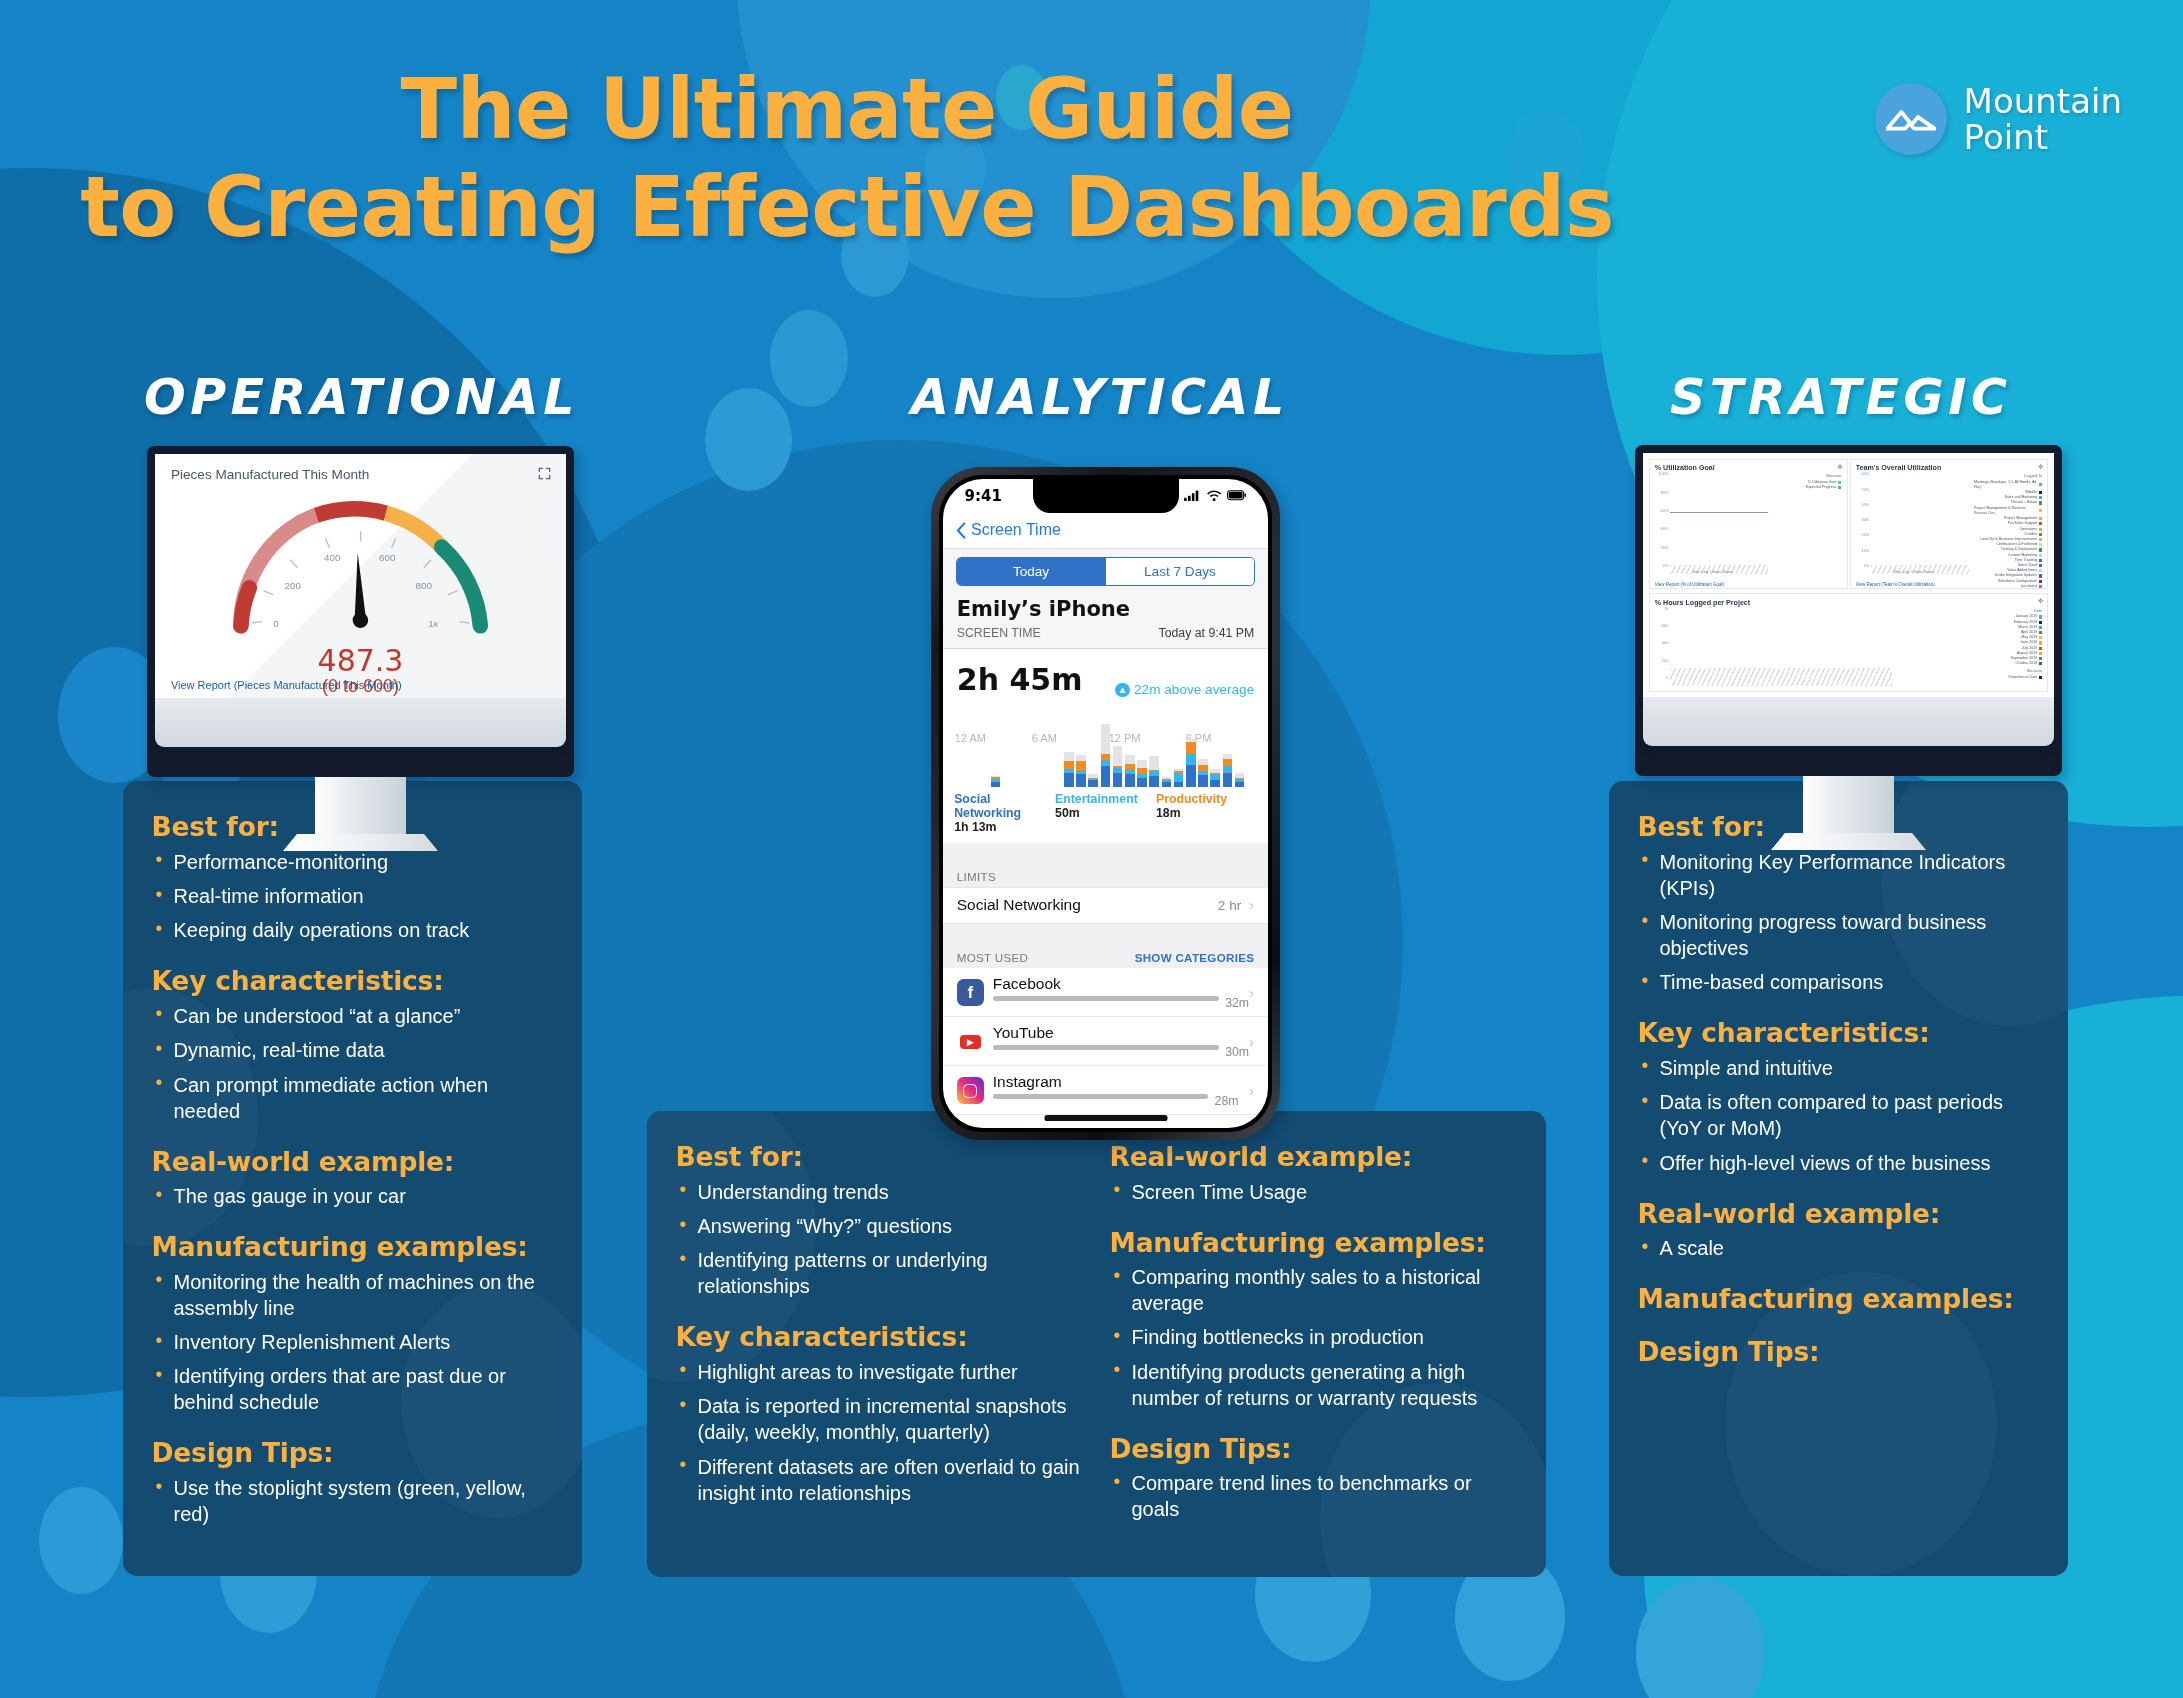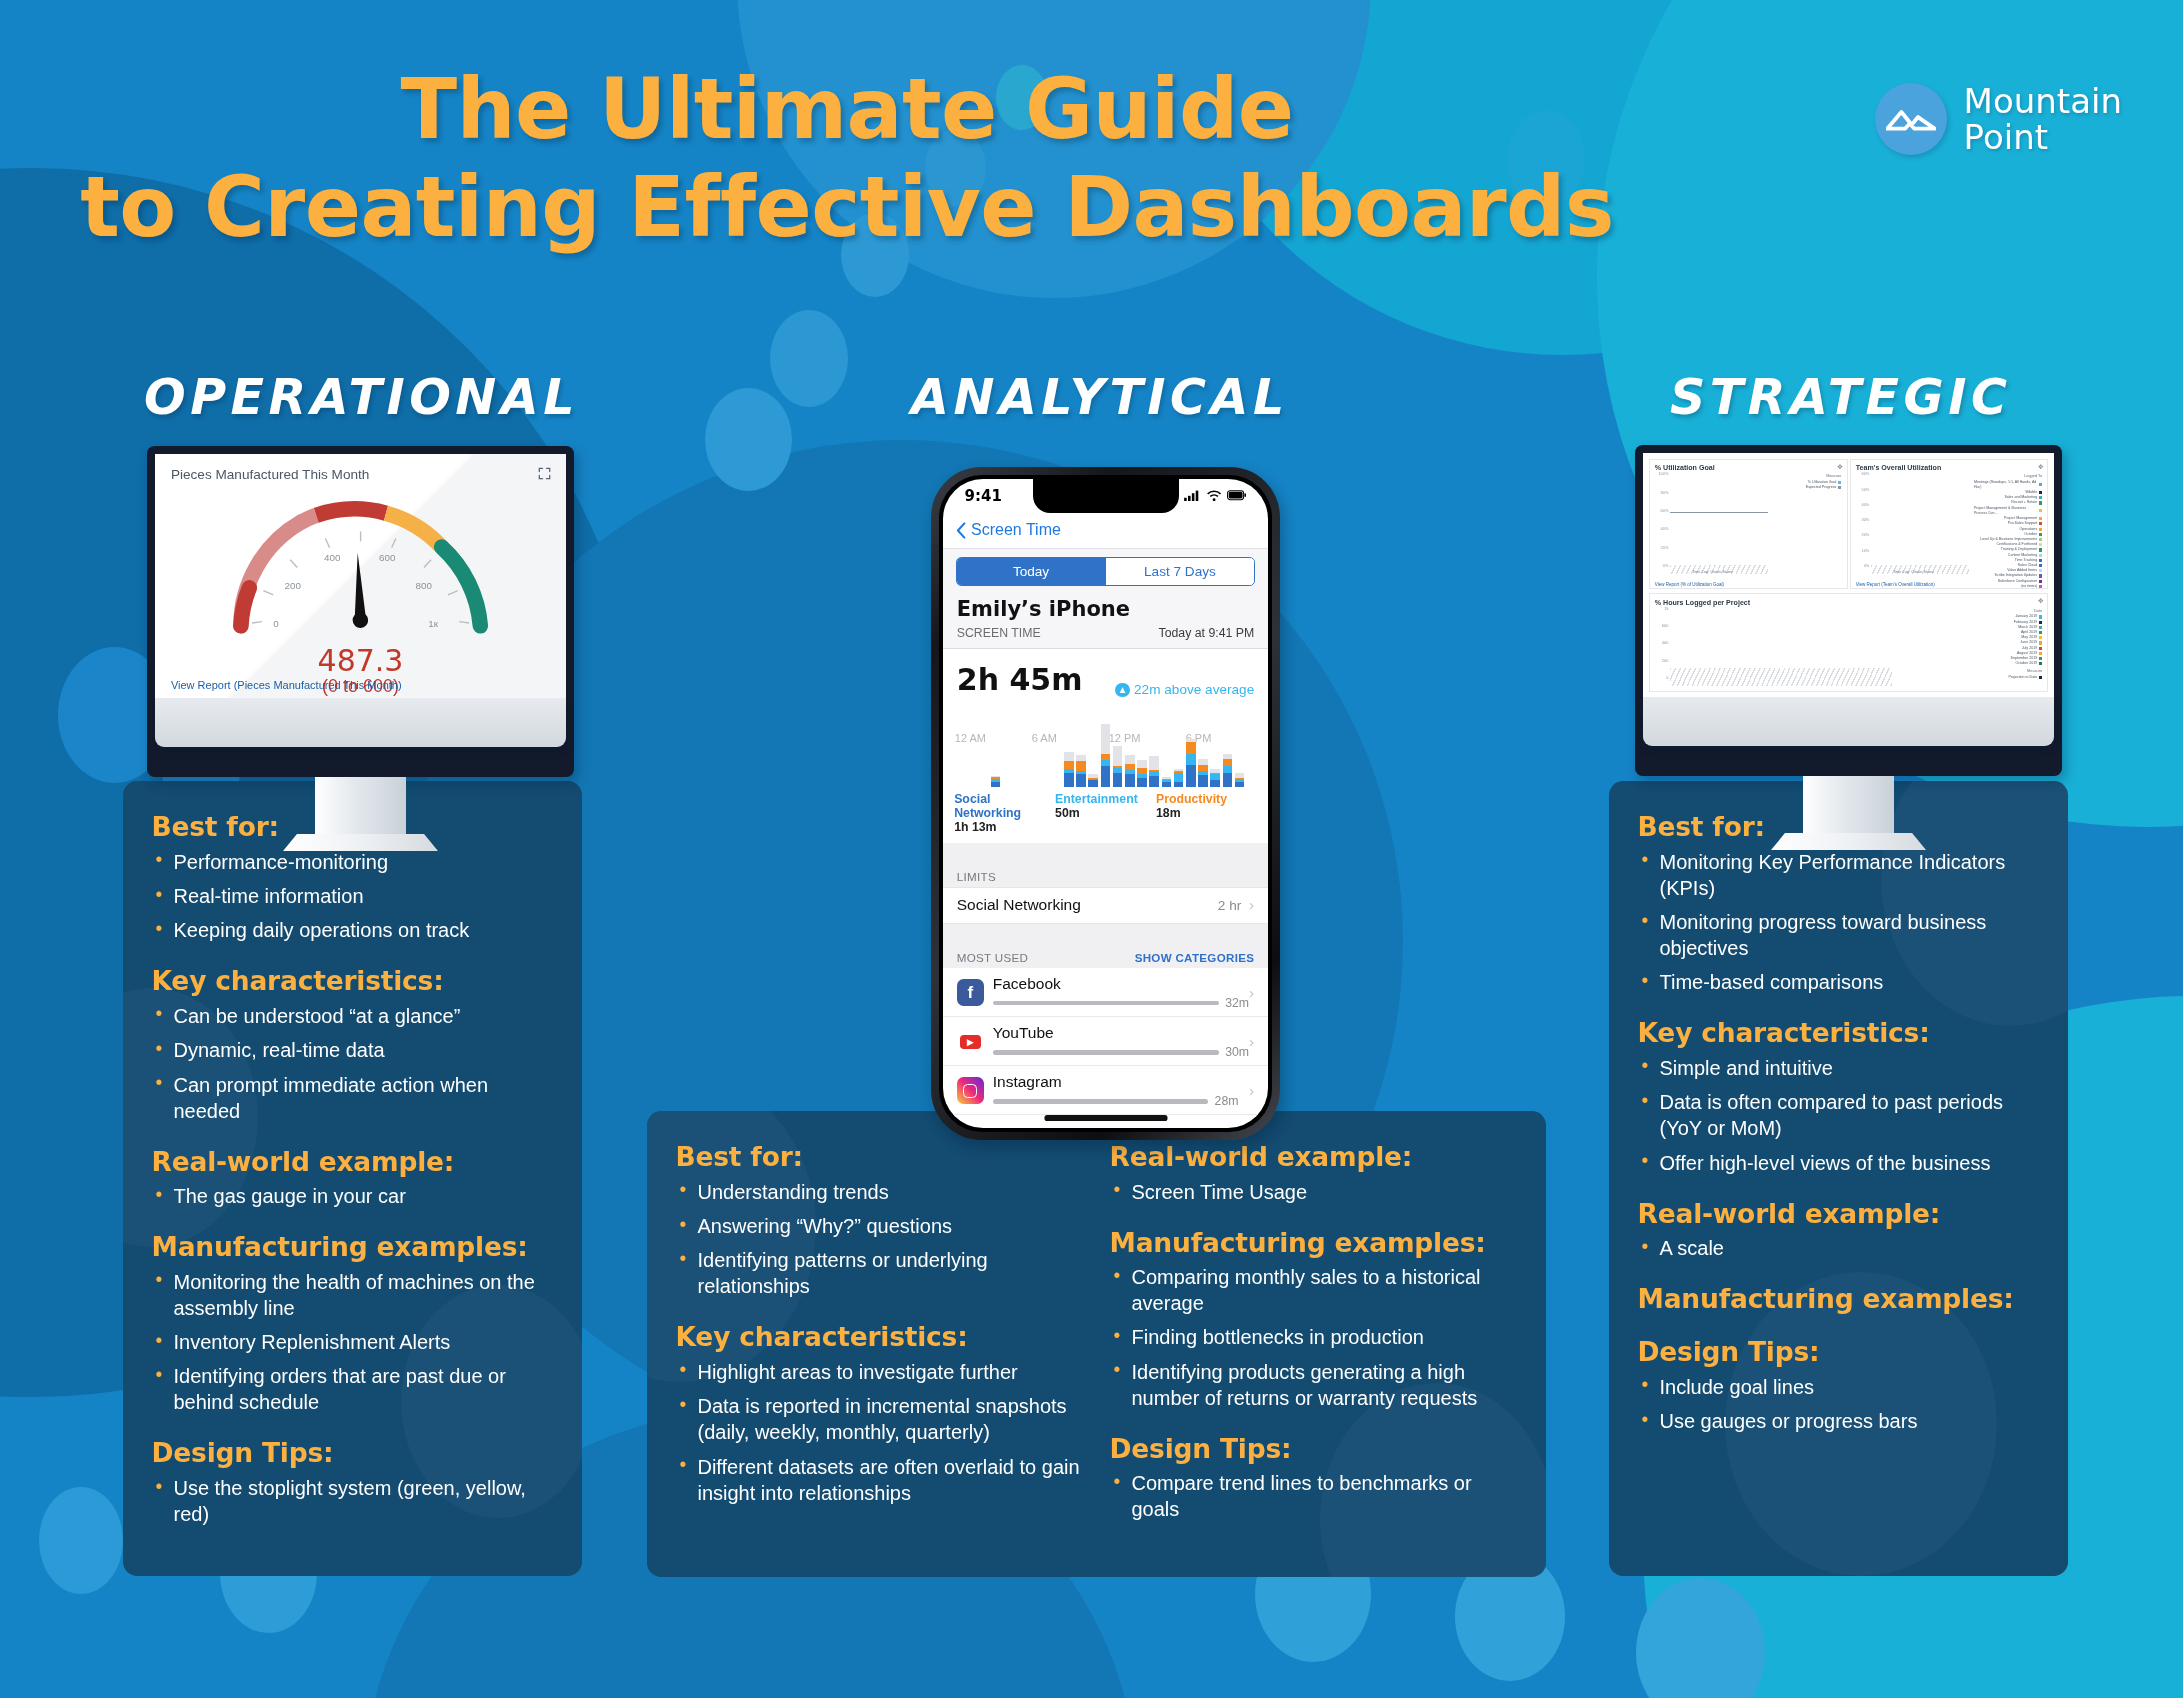--- a/index.html
+++ b/index.html
@@ -196,21 +196,21 @@
   .sec-label .link { color:#2f72c7; font-weight:600; }
   .list-row { display:flex; align-items:center; padding: 8.4px 14.2px; border-bottom:0.6px solid #e6e6ea; }
   .list-row .lbl { flex:1; font-size: 15.5px; color:#111; }
   .list-row .val { font-size: 13.6px; color:#8b8b90; margin-right: 7.8px; }
   .chev { color:#c2c2c7; font-size: 15.5px; }
   .app-row { display:flex; align-items:center; padding: 7.1px 14.2px 5.8px 14.2px; border-bottom:0.6px solid #e9e9ed; }
   .app-ico { width:27px; height:27px; border-radius:6.5px; margin-right:9px; flex:none;
      display:flex; align-items:center; justify-content:center; color:#fff; font-weight:700; font-size:17px;}
   .app-main { flex:1; }
   .app-nm { font-size:15.5px; color:#111; margin-bottom:3.2px; }
-  .app-bar-line { display:flex; align-items:center; gap:6.5px; }
+  .app-bar-line { display:flex; align-items:flex-start; gap:6.5px; }
   .app-bar { height:4.5px; border-radius:2.6px; background:#b9b9c0; }
   .app-val { font-size:12.3px; color:#8b8b90; }
   .home-ind { position:absolute; bottom:7.8px; left:50%; transform:translateX(-50%);
      width:123px; height:5.2px; border-radius:2.6px; background:#111; }
 
   
   .sd { position: relative; width:100%; height:100%; background:#fff; display:flex; flex-direction:column;
         padding: 5.2px; gap: 3.9px; }
   .sd-top { display:flex; gap:2px; height: 56%; }
   .sd-card { border:0.6px solid #e5e7ea; background:#fff; position:relative; padding:4.5px 5.2px; overflow:hidden; }
@@ -1279,23 +1279,19 @@
         </ul>
 
         <h3 class="sec-head spaced">Real-world example:</h3>
         <ul class="sec-list">
           <li>A scale</li>
         </ul>
 
         <h3 class="sec-head spaced">Manufacturing examples:</h3>
 
         <h3 class="sec-head spaced">Design Tips:</h3>
-        <ul class="sec-list">
-          <li>Include goal lines</li>
-          <li>Use gauges or progress bars</li>
-        </ul>
 
       </div>
     </div>
   </div>
 
 </div>
 
 
 </body></html>

